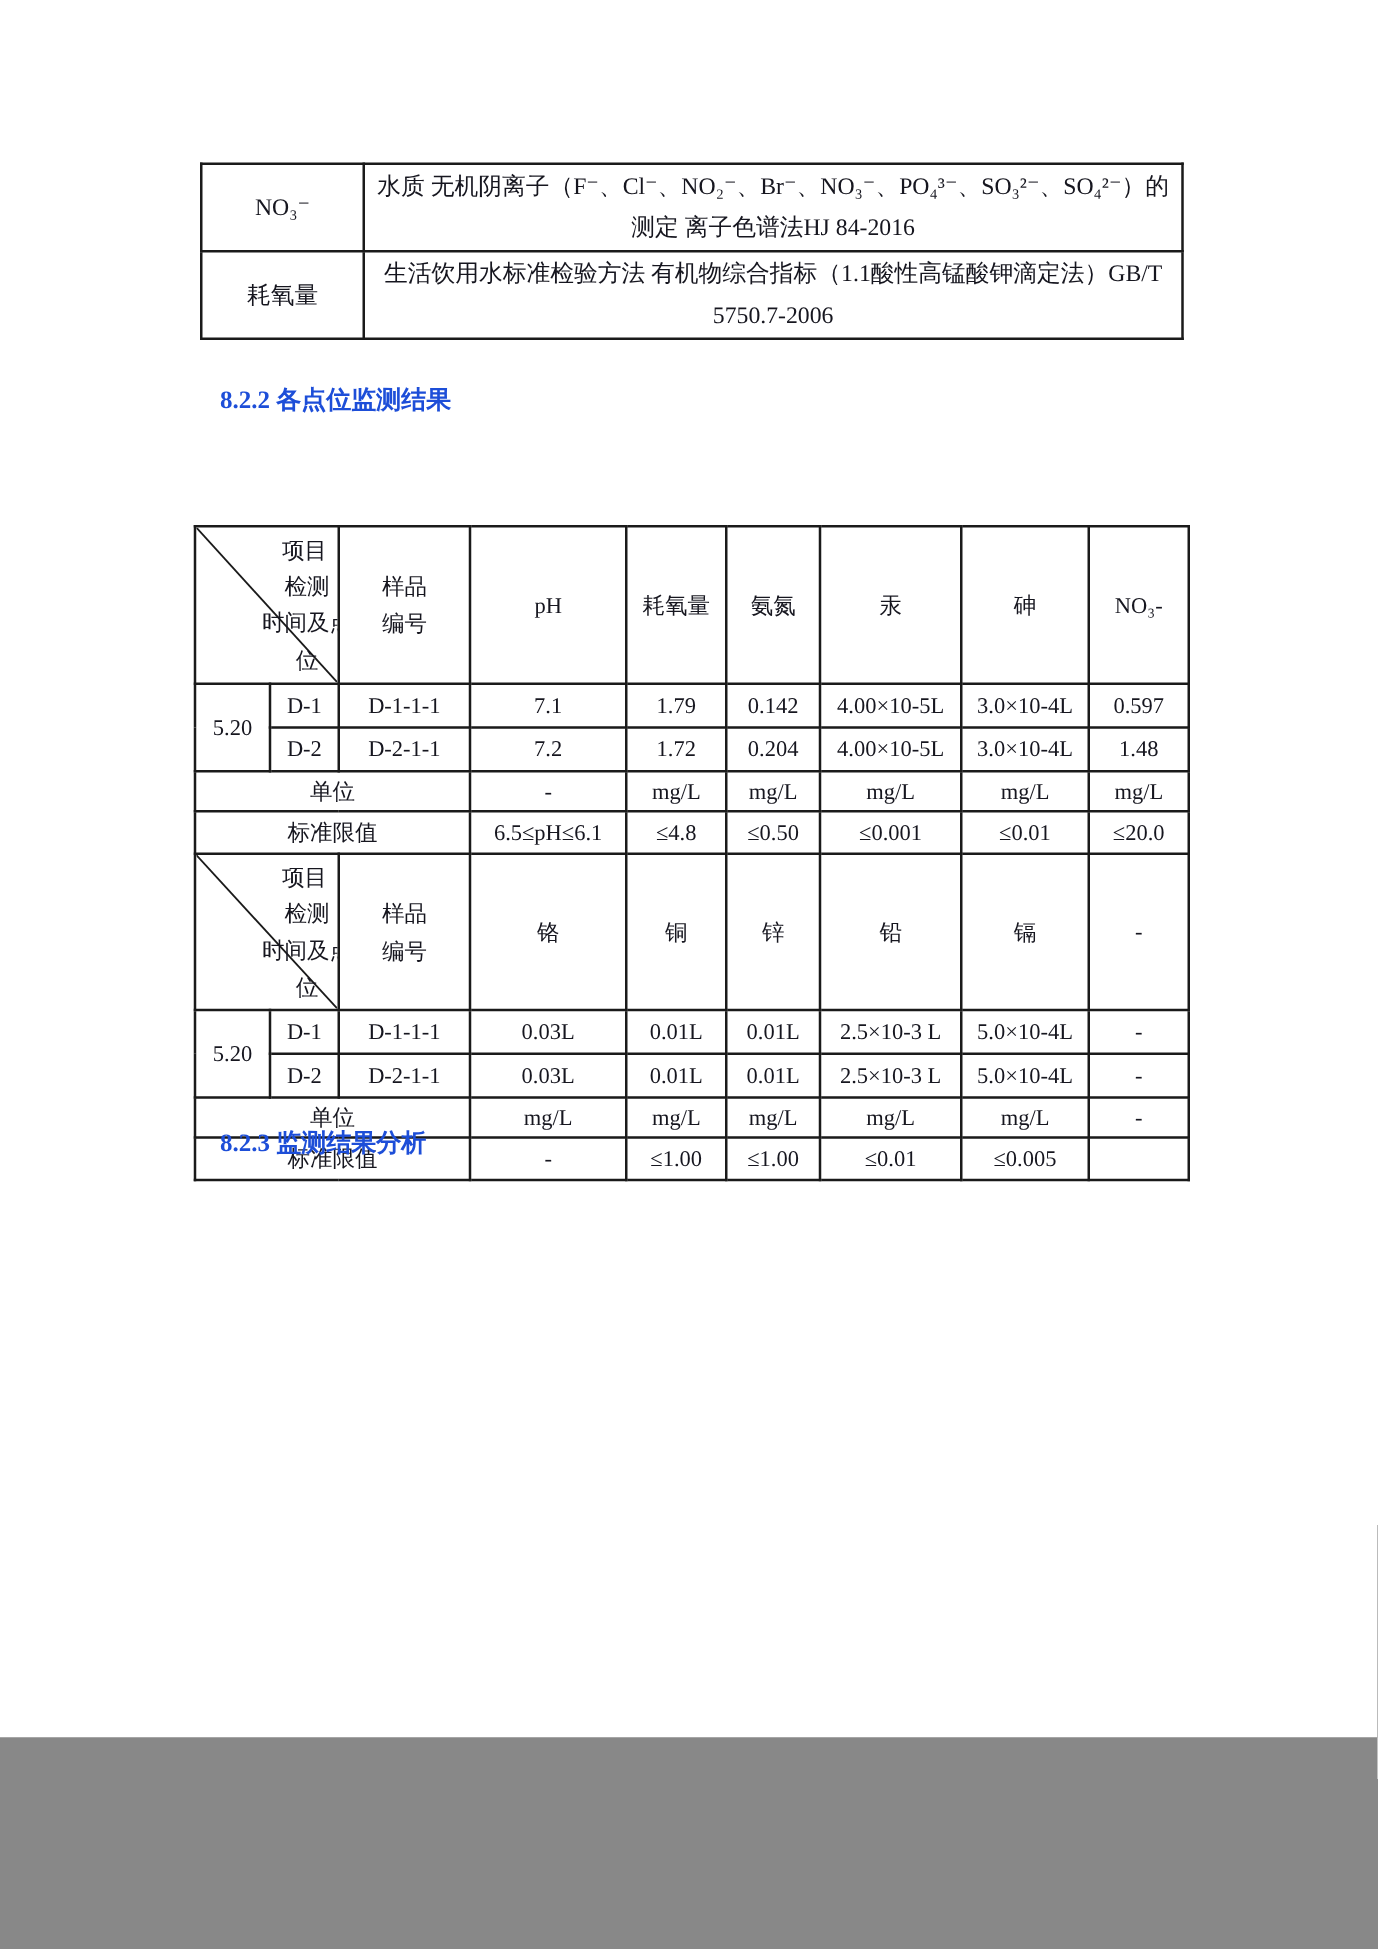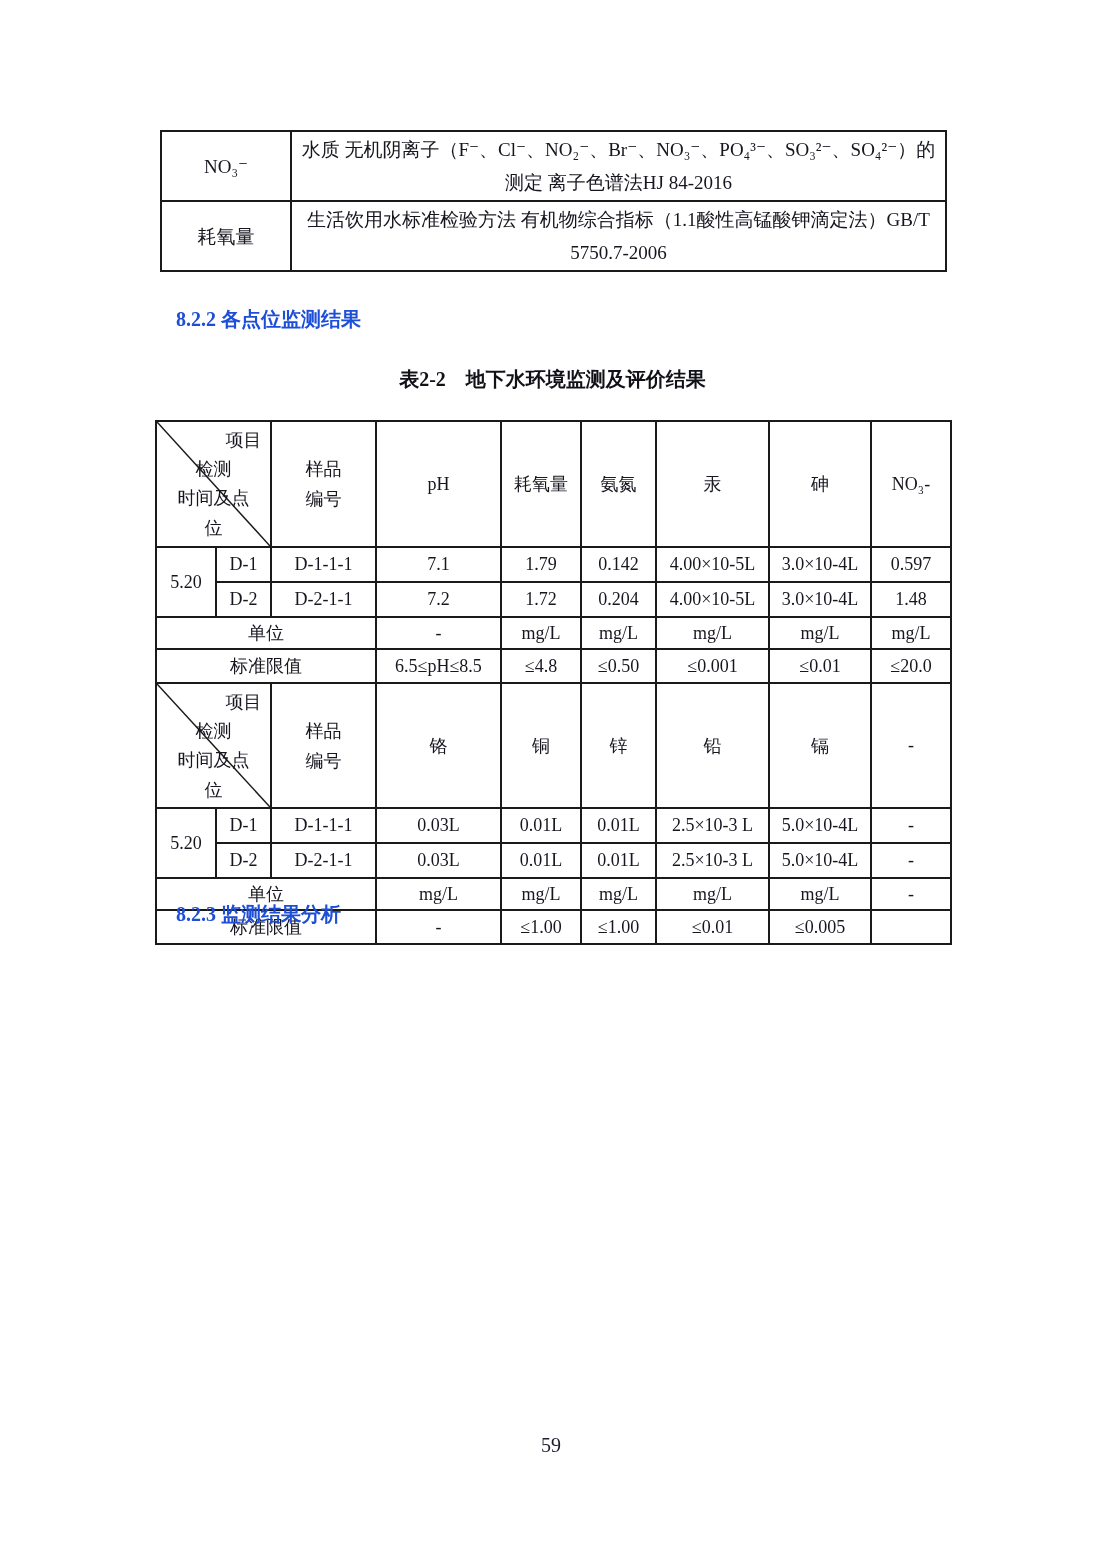--- a/index.html
+++ b/index.html
@@ -1,18 +1,18 @@
 <!DOCTYPE html>
 <html><head>
 <meta charset="utf-8">
 <style>
   html,body{margin:0;padding:0;background:#888;}
   .page{
     position:relative;
-    width:1102px;height:1559px;
+    width:1102px;height:1390px;
     background:#ffffff;
     font-family:"Liberation Serif","DejaVu Serif",serif;
     color:#16161f;
     margin:0 auto;
     overflow:hidden;
   }
   
   .top-table{
     position:absolute;left:160px;top:130px;width:787px;
     border-collapse:collapse;table-layout:fixed;
@@ -51,21 +51,21 @@
   }
   .main-table tr.h-head td{height:124px;font-size:18px;}
   .main-table tr.h-head2 td{height:123px;}
   .main-table tr.h-data td{height:33px;font-size:18px;}
   .main-table tr.h-unit td{height:30px;}
   .main-table tr.h-limit td{height:32px;}
   .sample-h{white-space:pre-line;line-height:30px;}
   
   .diag-cell{position:relative;padding:0 !important;}
   .diag-svg{position:absolute;left:0;top:0;width:100%;height:100%;display:block;}
-  .dl{position:absolute;left:0;width:100%;text-align:center;font-size:18px;line-height:20px;}
+  .dl{position:absolute;left:0;width:100%;text-align:center;font-size:18px;line-height:20px;padding-left:32px;}
   .dl1{top:8px;padding-left:30px;}
   .dl2{top:37px;padding-right:6px;}
   .dl3{top:66px;padding-right:14px;}
   .dl4{top:96px;padding-right:16px;}
   
   .para{
     position:absolute;left:160px;top:944px;width:792px;
     font-size:20.5px;line-height:50px;
     text-align:justify;text-indent:2.1em;
     color:#16161f;
@@ -89,21 +89,20 @@
     </tr>
     <tr>
       <td class="c-param">耗氧量</td>
       <td>生活饮用水标准检验方法 有机物综合指标（1.1酸性高锰酸钾滴定法）GB/T 5750.7-2006</td>
     </tr>
   </tbody>
     </table>
 
   <div class="heading h822">8.2.2 各点位监测结果</div>
 
-  <div class="caption">表2-2　地下水环境监测及评价结果</div>
 
   <table class="main-table">
     <colgroup>
       <col style="width:60px">
         <col style="width:55px">
         <col style="width:105px">
       <col style="width:125px">
         <col style="width:80px">
         <col style="width:75px">
       <col style="width:113px">
@@ -159,21 +158,21 @@
       <td>-</td>
       <td>mg/L</td>
       <td>mg/L</td>
       <td>mg/L</td>
       <td>mg/L</td>
       <td>mg/L</td>
     </tr>
 
     <tr class="h-limit">
       <td colspan="3">标准限值</td>
-      <td>6.5≤pH≤8.5</td>
+      <td>6.5≤pH≤6.1</td>
       <td>≤4.8</td>
       <td>≤0.50</td>
       <td>≤0.001</td>
       <td>≤0.01</td>
       <td>≤20.0</td>
     </tr>
 
     <tr class="h-head h-head2">
       <td colspan="2" class="diag-cell">
         <svg class="diag-svg" viewBox="0 0 100 100" preserveAspectRatio="none">

